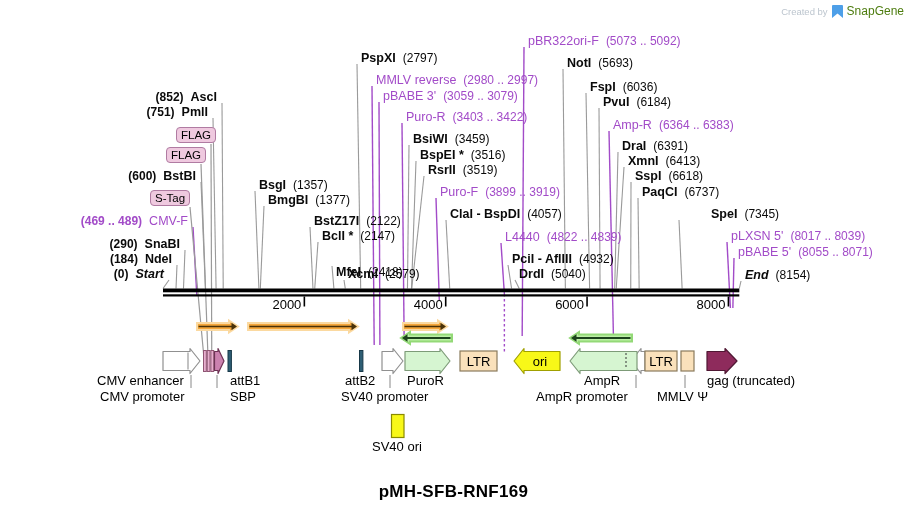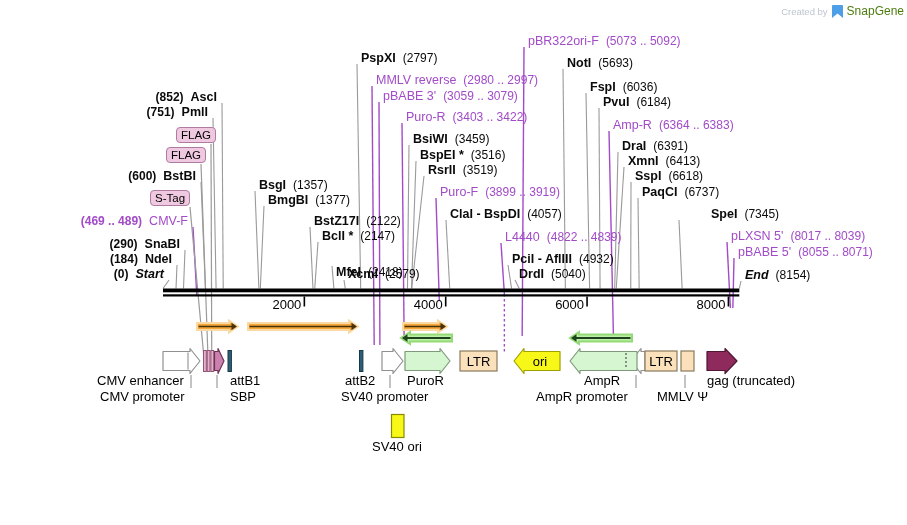--- a/index.html
+++ b/index.html
@@ -185,14 +185,15 @@
     <span class="wm-created">Created by</span>
     <span style="display:inline-flex;">
       <svg width="11" height="13" viewBox="0 0 11 13">
           <path d="M1 0 H10 Q11 0 11 1 V13 L5.5 8.6 L0 13 V1 Q0 0 1 0 Z" fill="#4d9fe8"></path>
         </svg>
     </span>
     <span class="wm-brand">SnapGene</span>
   </div>
 
   <div class="title-block">
+    <div class="t-name">pMH-SFB-RNF169</div>
   </div>
 </div>
 
 </body></html>

